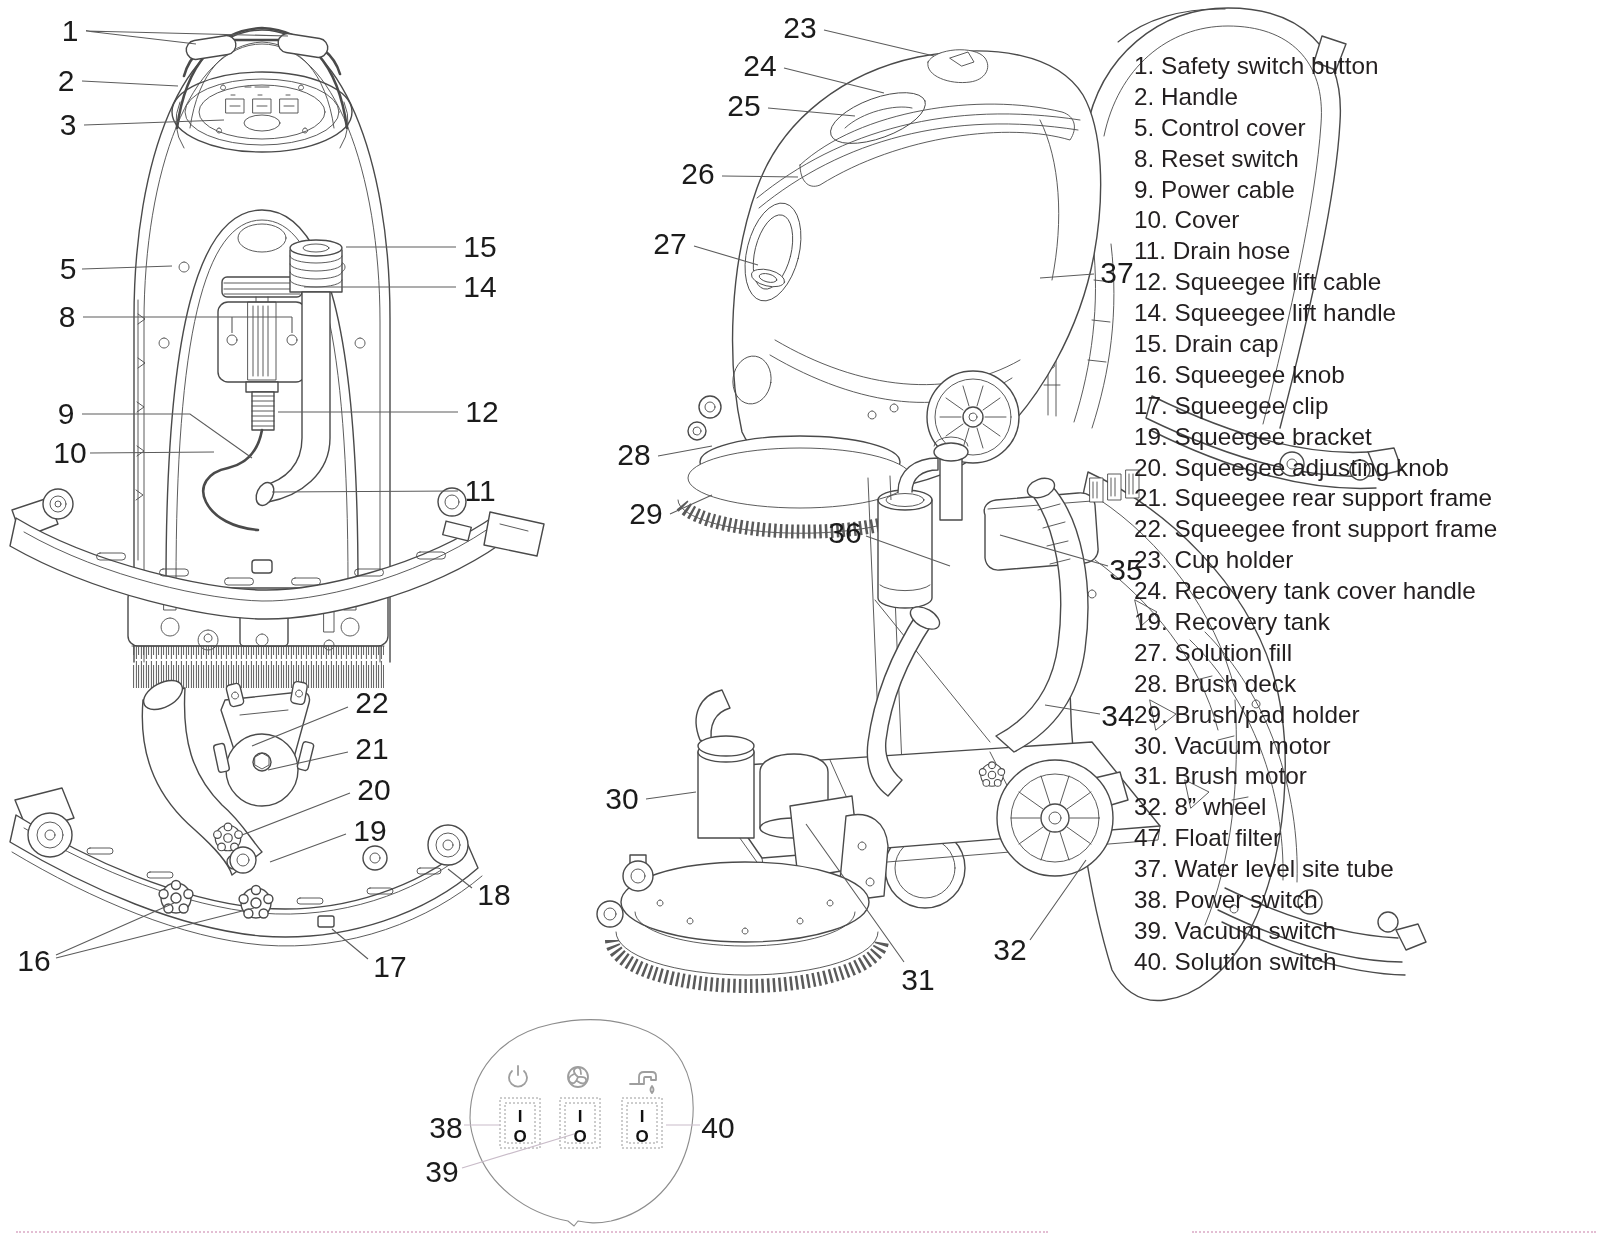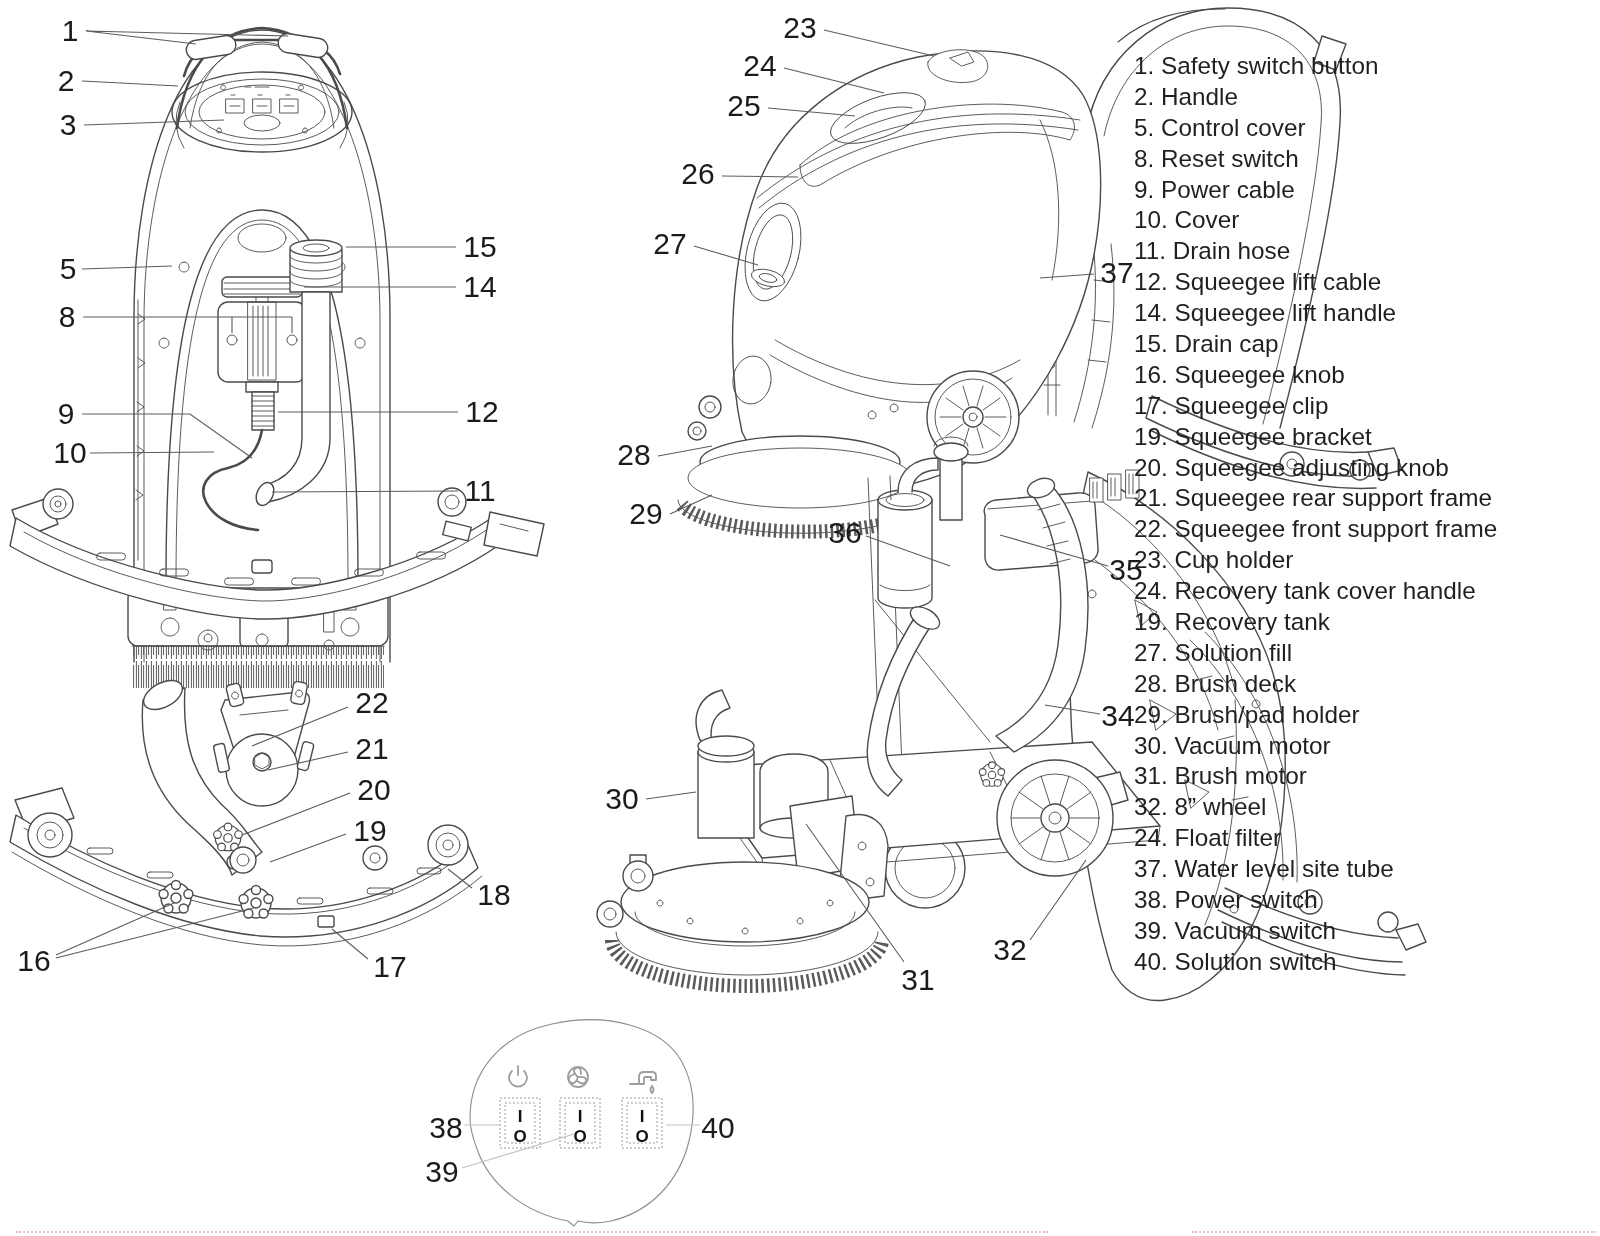--- a/index.html
+++ b/index.html
@@ -350,21 +350,21 @@
     <div class="parts-item"><span>22. Squeegee front support frame</span></div>
     <div class="parts-item"><span>23. Cup holder</span></div>
     <div class="parts-item"><span>24. Recovery tank cover handle</span></div>
     <div class="parts-item"><span>19. Recovery tank</span></div>
     <div class="parts-item"><span>27. Solution fill</span></div>
     <div class="parts-item"><span>28. Brush deck</span></div>
     <div class="parts-item"><span>29. Brush/pad holder</span></div>
     <div class="parts-item"><span>30. Vacuum motor</span></div>
     <div class="parts-item"><span>31. Brush motor</span></div>
     <div class="parts-item"><span>32. 8” wheel</span></div>
-    <div class="parts-item"><span>24. Float filter</span></div>
+    <div class="parts-item"><span>47. Float filter</span></div>
     <div class="parts-item"><span>37. Water level site tube</span></div>
     <div class="parts-item"><span>38. Power switch</span></div>
     <div class="parts-item"><span>39. Vacuum switch</span></div>
     <div class="parts-item"><span>40. Solution switch</span></div>
   </div>
 
   <div class="dotline" style="left:16px;top:1231px;width:1032px;"></div>
   <div class="dotline" style="left:1192px;top:1231px;width:404px;"></div>
 </div>
 

